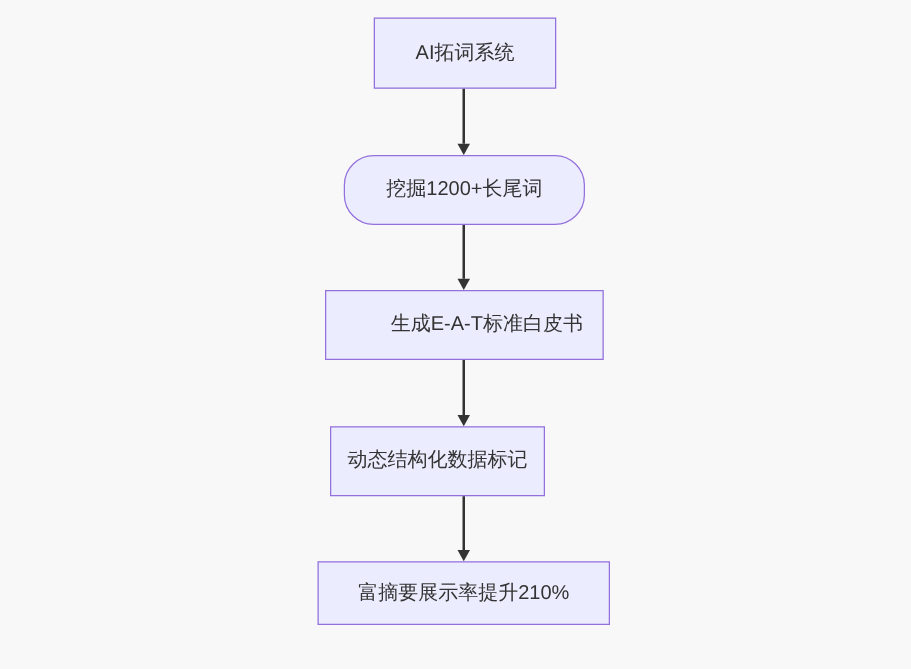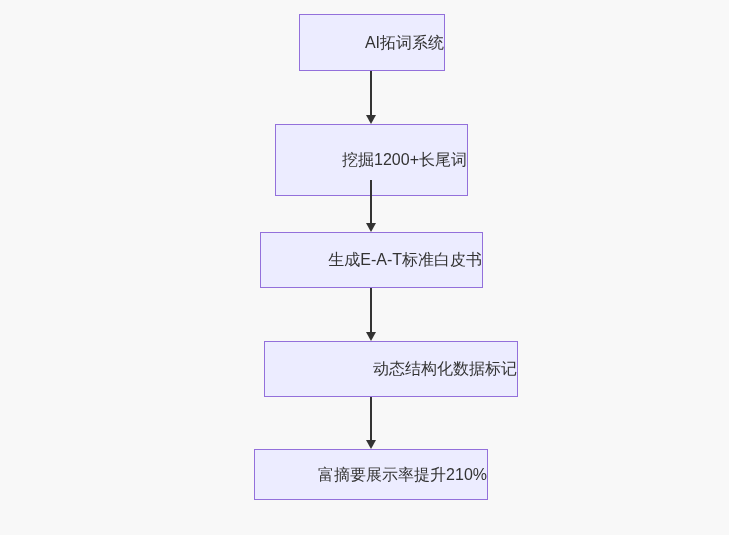--- a/index.html
+++ b/index.html
@@ -17,29 +17,29 @@
   }
   .node {
     position: absolute;
     background: #ECECFF;
     border: 1px solid #9370DB;
     color: #333333;
     font-size: 16px;
     line-height: 1;
     display: flex;
     align-items: center;
-    justify-content: flex-end;
+    justify-content: center;
     text-align: center;
     box-sizing: border-box;
     white-space: nowrap;
   }
   .n1 { left: 299px; top: 14px;  width: 146px; height: 57px; }
-  .n2 { left: 275px; top: 124px; width: 193px; height: 72px; }
+  .n2 { left: 275px; top: 124px; width: 193px; height: 56px; border-radius: 24px; }
   .n3 { left: 260px; top: 232px; width: 223px; height: 56px; padding-left: 36px; }
-  .n4 { left: 264px; top: 341px; width: 254px; height: 56px; }
+  .n4 { left: 264px; top: 341px; width: 172px; height: 56px; }
   .n5 { left: 254px; top: 449px; width: 234px; height: 51px; }
 
   .edge-line {
     position: absolute;
     left: 370px;
     width: 2px;
     background: #333333;
   }
   .e1 { top: 71px;  height: 44px; }
   .e2 { top: 180px; height: 43px; }

